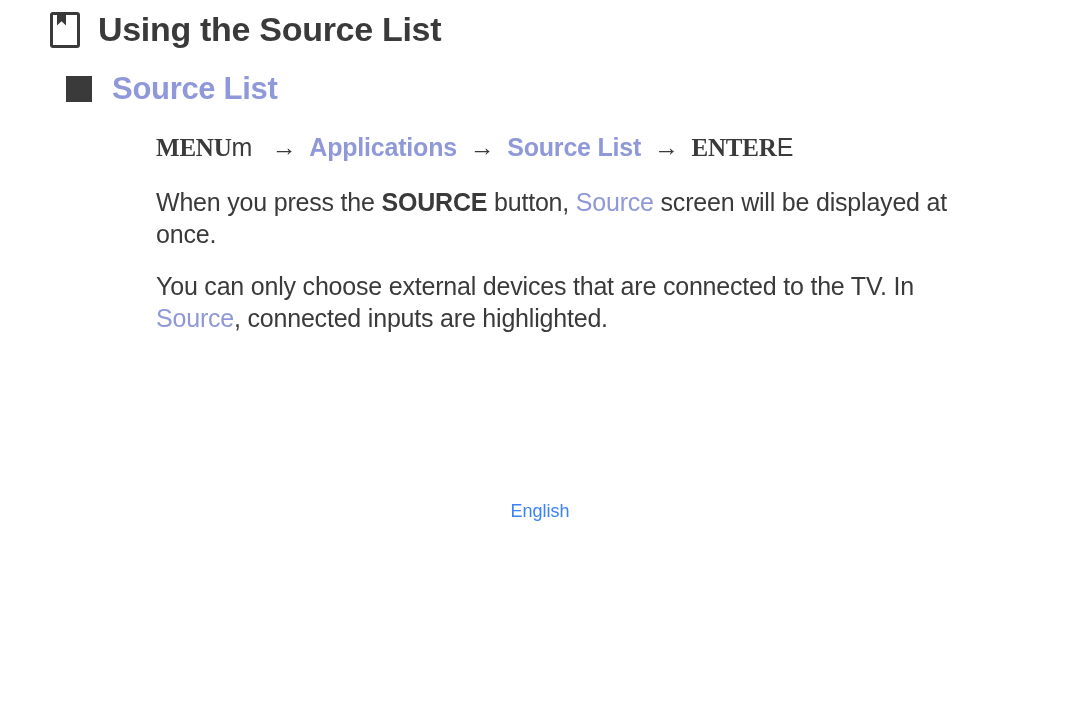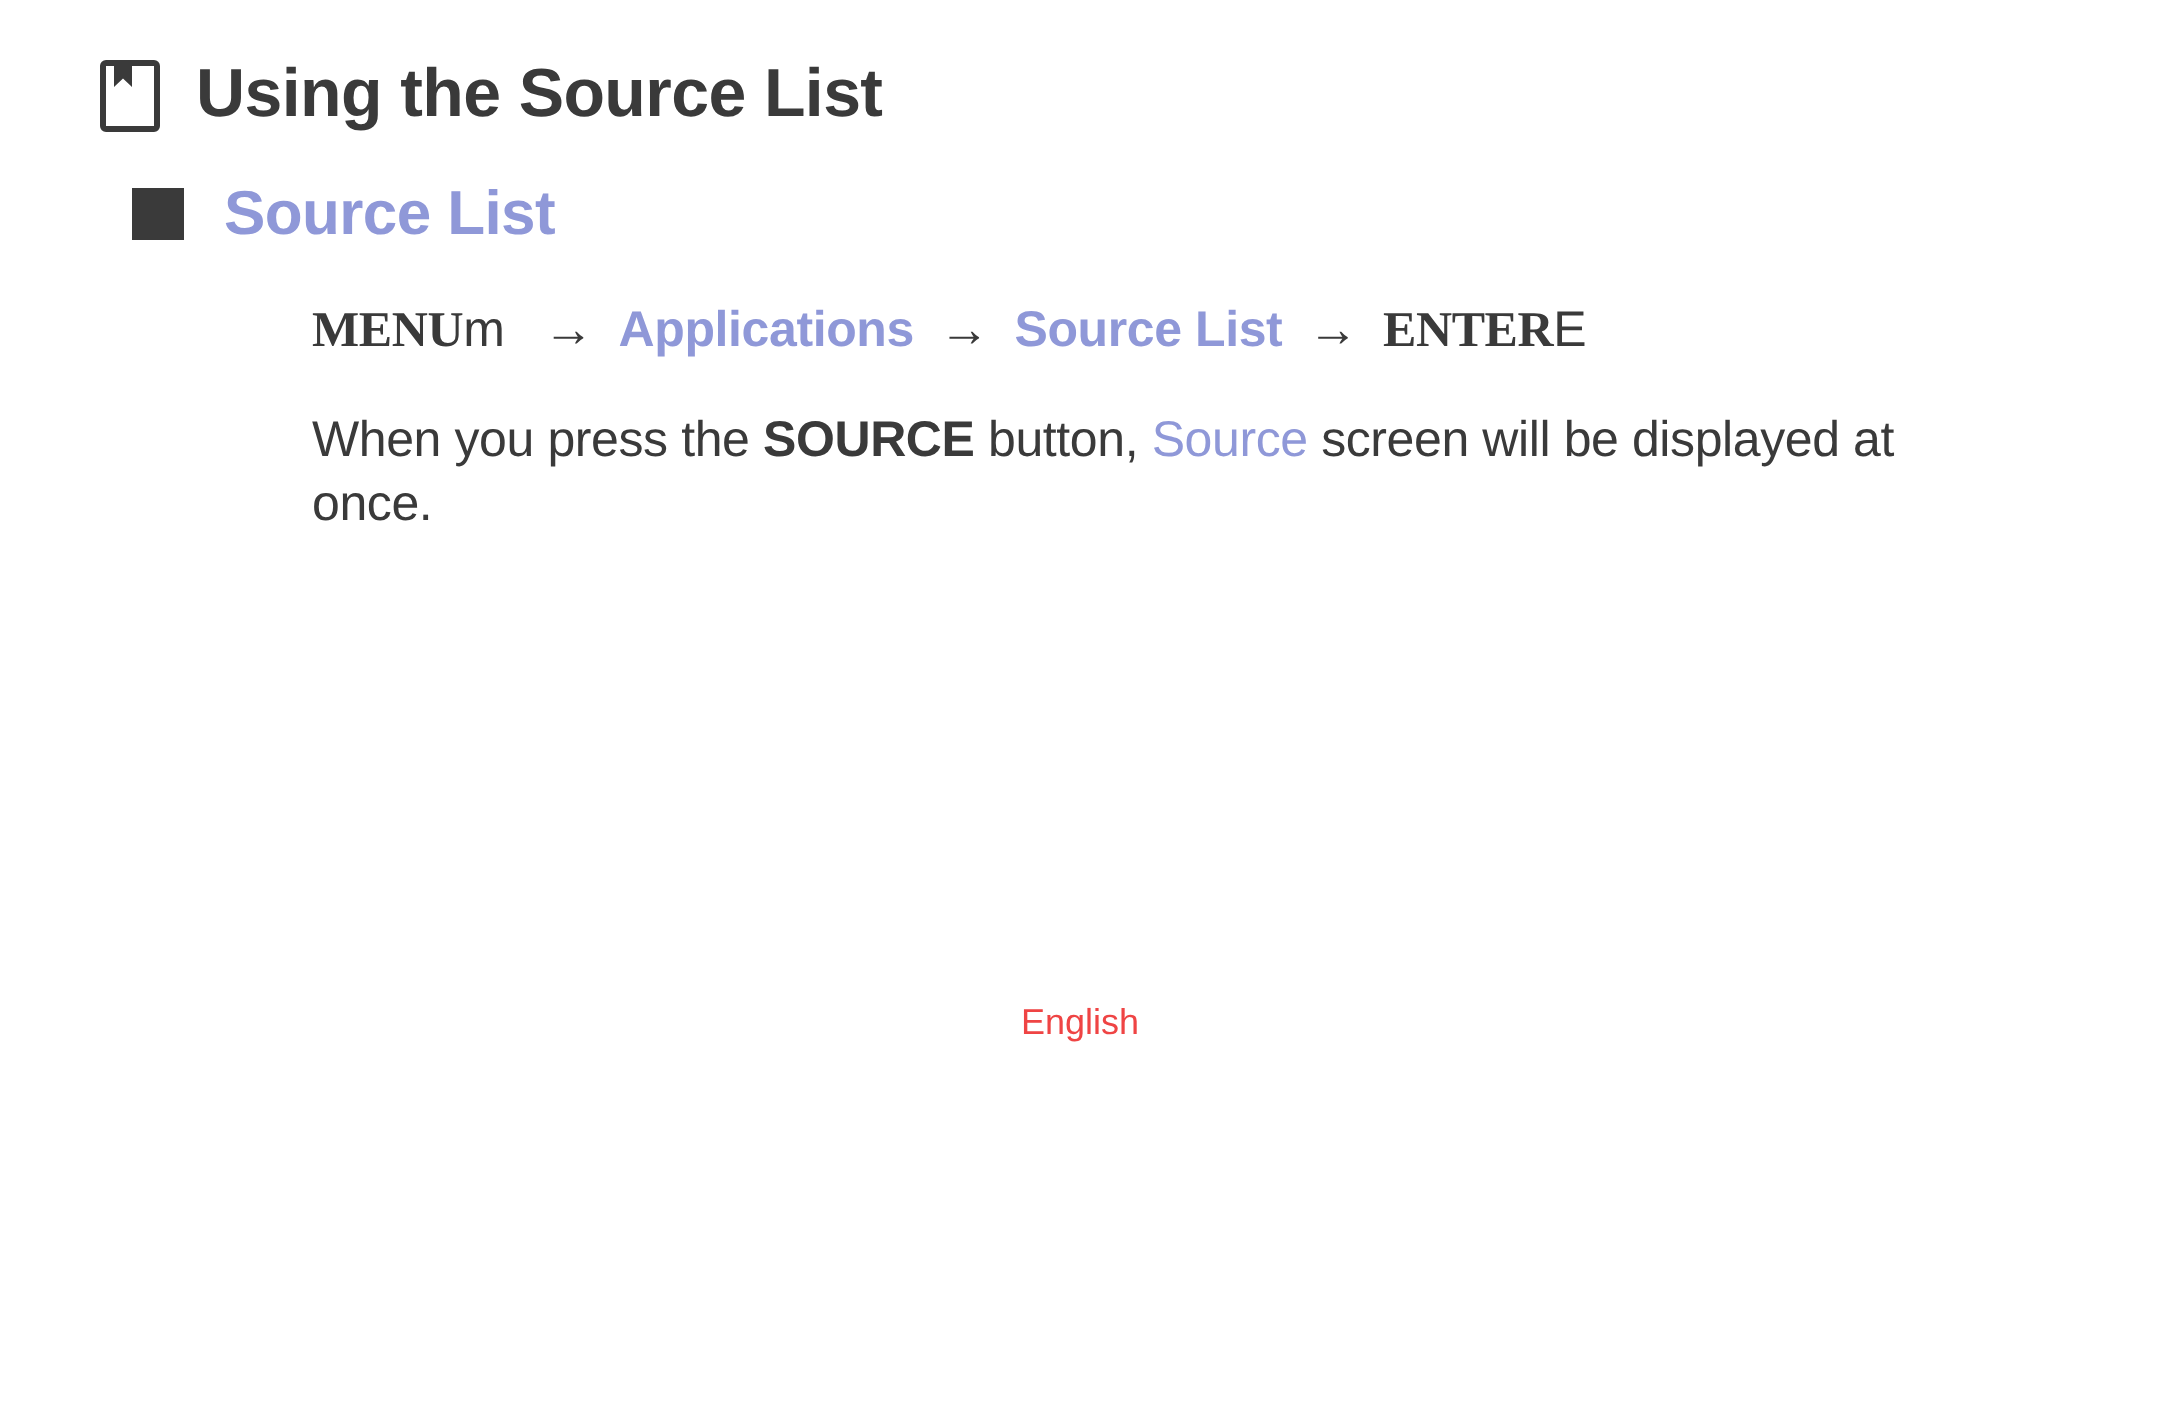--- a/index.html
+++ b/index.html
@@ -9,21 +9,21 @@
     height: 705px;
     background: #ffffff;
     font-family: Arial, Helvetica, sans-serif;
     color: #3a3a3a;
   }
   .page {
     position: relative;
     width: 1080px;
     height: 544px;
     box-sizing: border-box;
-    padding: 28px 80px 0 50px;
+    padding: 10px 80px 0 50px;
   }
   .h1-row {
     display: flex;
     align-items: center;
     gap: 18px;
     margin-bottom: 22px;
   }
   .bookmark-icon {
     width: 30px;
     height: 36px;
@@ -84,21 +84,21 @@
   .para { margin-bottom: 20px; }
   .bold-inline { font-weight: 700; }
   .blue-inline { color: #8f98d8; }
   .footer-lang {
     position: absolute;
     bottom: 22px;
     left: 0;
     width: 100%;
     text-align: center;
     font-size: 18px;
-    color: #ef4444;
+    color: #3b82f6;
   }
 </style>
 </head>
 <body>
 
 <div class="page">
 
   <div class="h1-row">
     <div class="bookmark-icon"></div>
     <div class="h1">Using the Source List</div>
@@ -118,19 +118,22 @@
       <span class="arrow">→</span>
       <span class="blue">Source List</span>
       <span class="arrow">→</span>
       <span class="bold">ENTER</span><span class="tail">E</span>
     </div>
 
     <div class="para">
       <span>When you press the </span><span class="bold-inline">SOURCE</span><span> button, </span><span class="blue-inline">Source</span><span> screen will be displayed at once.</span>
     </div>
 
+    <div class="para">
+      <span>You can only choose external devices that are connected to the TV. In </span><span class="blue-inline">Source</span><span>, connected inputs are highlighted.</span>
+    </div>
 
 
   </div>
 
   <div class="footer-lang">English</div>
 
 </div>
 
 </body></html>

